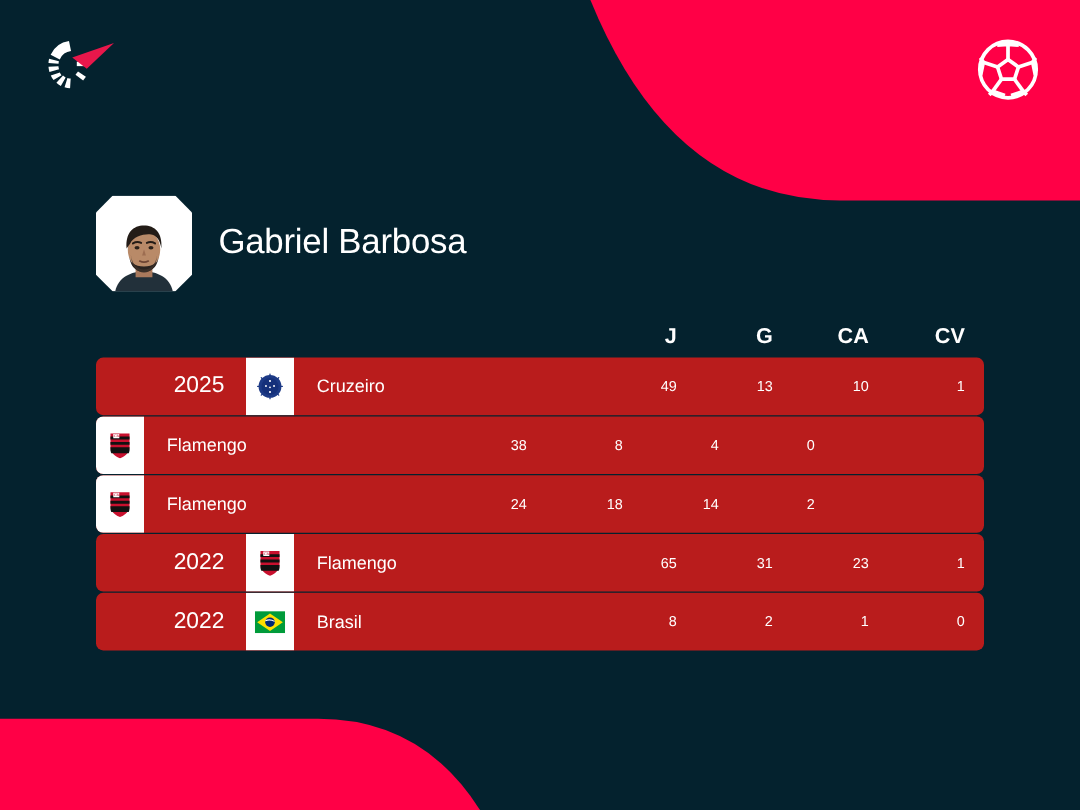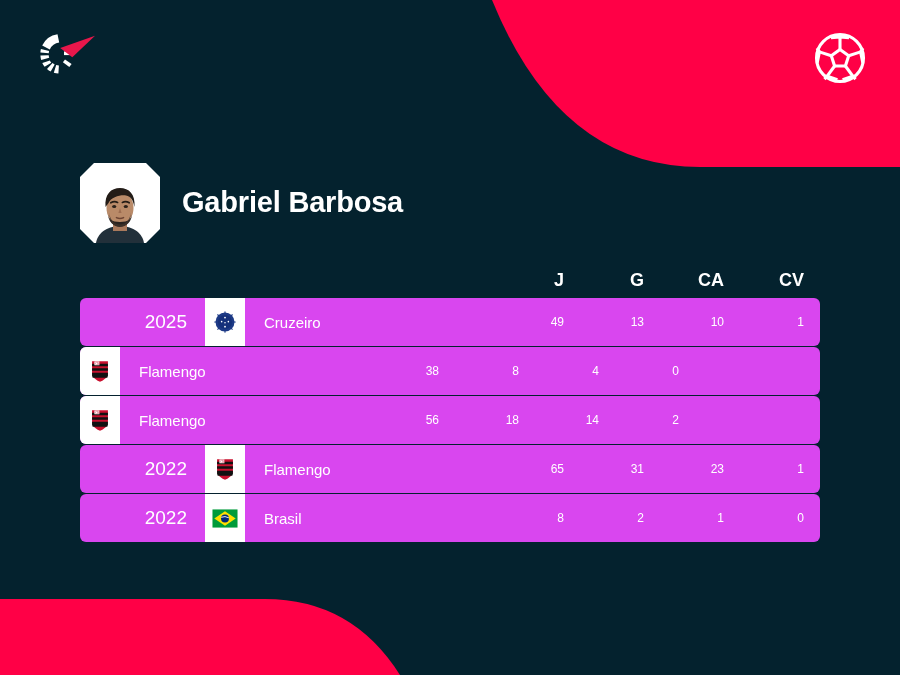--- a/index.html
+++ b/index.html
@@ -66,21 +66,21 @@
   }
   #player-text {
     margin-left: 22px;
     display: flex;
     flex-direction: column;
     justify-content: center;
   }
   #player-name {
     color: #ffffff;
     font-size: 29px;
-    font-weight: bold;
+    font-weight: normal;
     letter-spacing: -0.2px;
     line-height: 1.1;
   }
   #player-meta {
     color: #e9eef0;
     font-size: 17.5px;
     margin-top: 10px;
     line-height: 1.1;
   }
 
@@ -138,21 +138,21 @@
   }
   .stats-head .sp-stat {
     font-weight: bold;
     font-size: 18px;
     color: #ffffff;
   }
   .stats-row {
     display: flex;
     align-items: center;
     height: 48px;
-    background: #d946ef;
+    background: #b91c1c;
     border-radius: 6px;
     margin-bottom: 1px;
     overflow: hidden;
   }
 
   
   .badge-art { display:block; }
 </style>
 </head>
 <body>
@@ -306,21 +306,21 @@
       <path d="M6.5,12.1 h17 v2.6 h-17 z"></path>
       <path d="M6.5,16.9 h17 v2.6 c-0.1,0.9 -0.3,1.8 -0.7,2.6 h-15.6 c-0.4,-0.8 -0.6,-1.7 -0.7,-2.6 Z"></path>
     </g>
     <path d="M9.0,4.9 h5.4 v4.0 h-5.4 z" fill="#ffffff"></path>
     <g fill="#c8102e" font-size="3.4" font-family="serif">
       <text x="9.6" y="8.1">CRF</text>
     </g>
   </svg>
         </div>
         <div class="sp-team">Flamengo</div>
-        <div class="sp-stat">56</div>
+        <div class="sp-stat">24</div>
         <div class="sp-stat">18</div>
         <div class="sp-stat">14</div>
         <div class="sp-stat">2</div>
       </div>
       <div class="stats-row">
         <div class="sp-year">2022</div>
         <div class="sp-badge">
           <svg viewBox="0 0 30 30" class="badge-art" width="28" height="28">
     <path d="M6.5,4.5 h17 v12.5 c0,5.6 -5.6,8.6 -8.5,9.6 c-2.9,-1 -8.5,-4 -8.5,-9.6 Z" fill="#c8102e"></path>
     <g fill="#111111">

